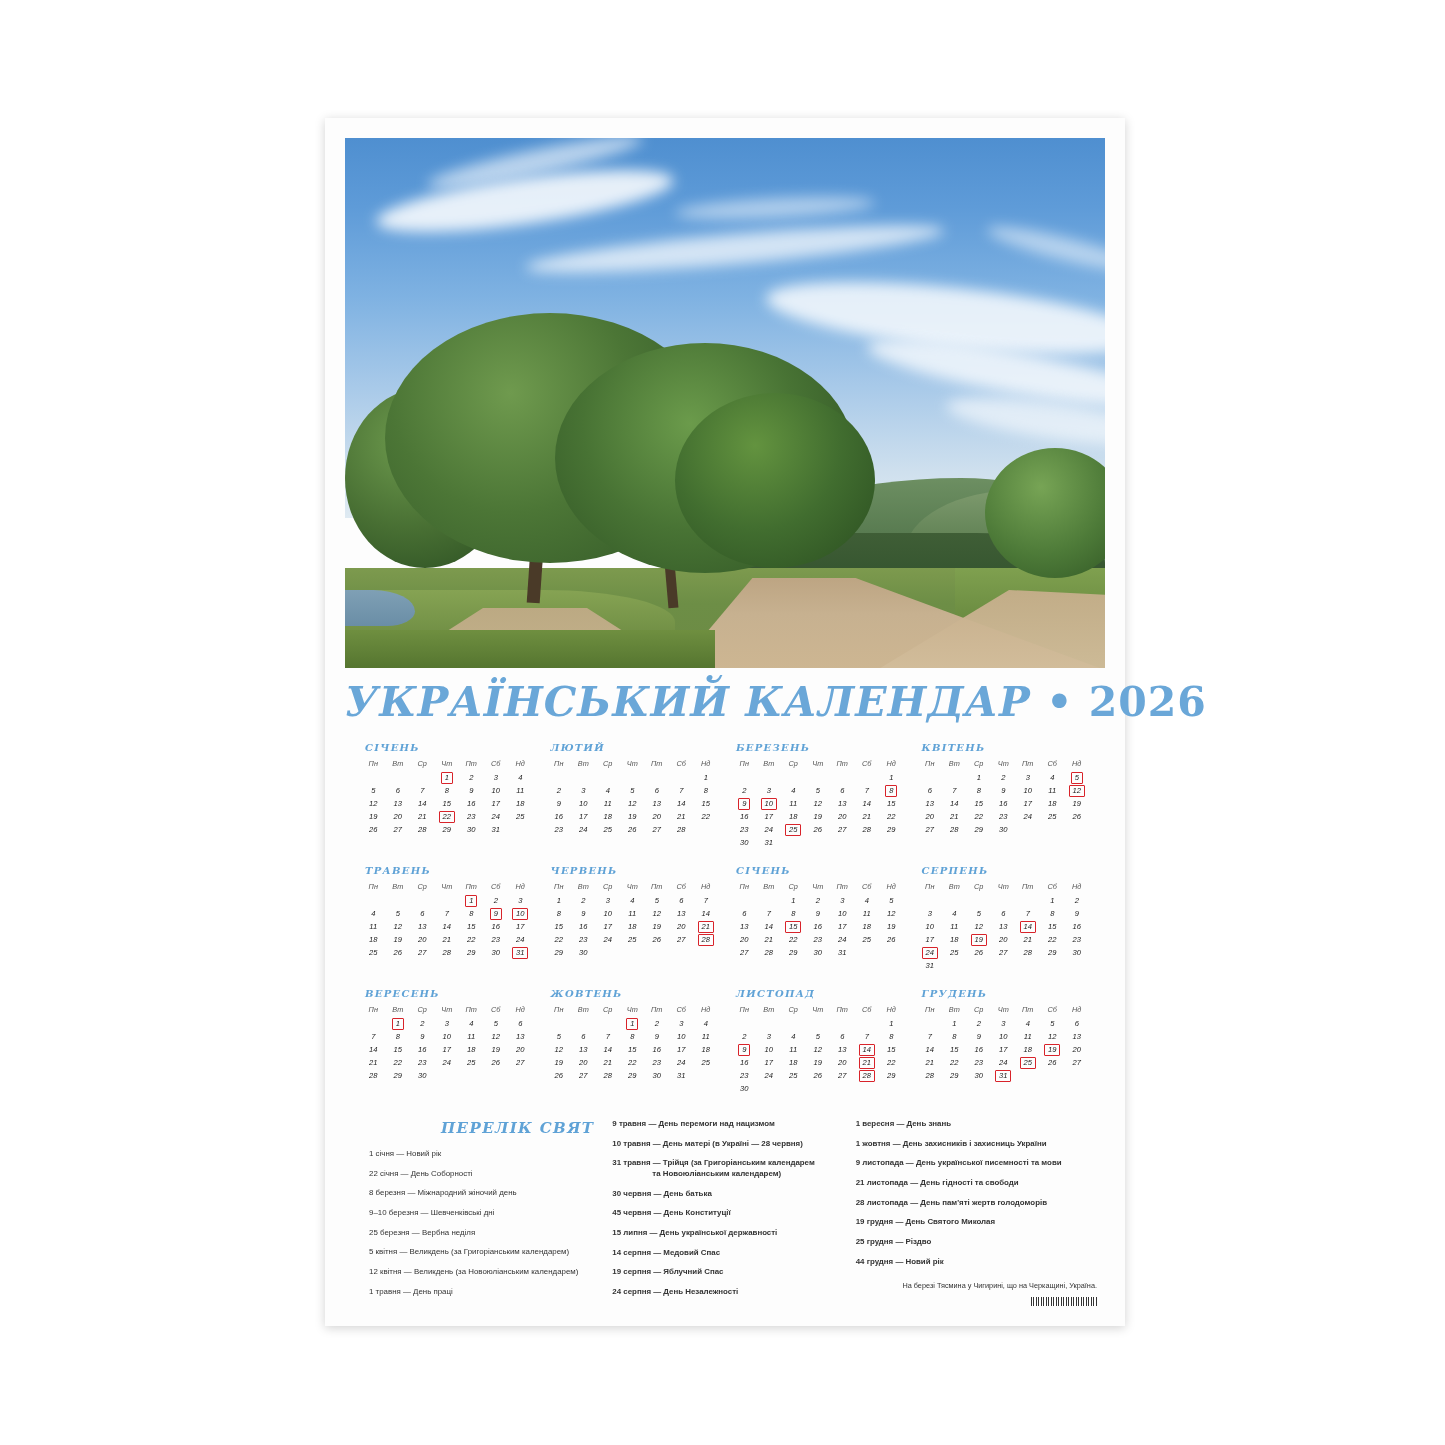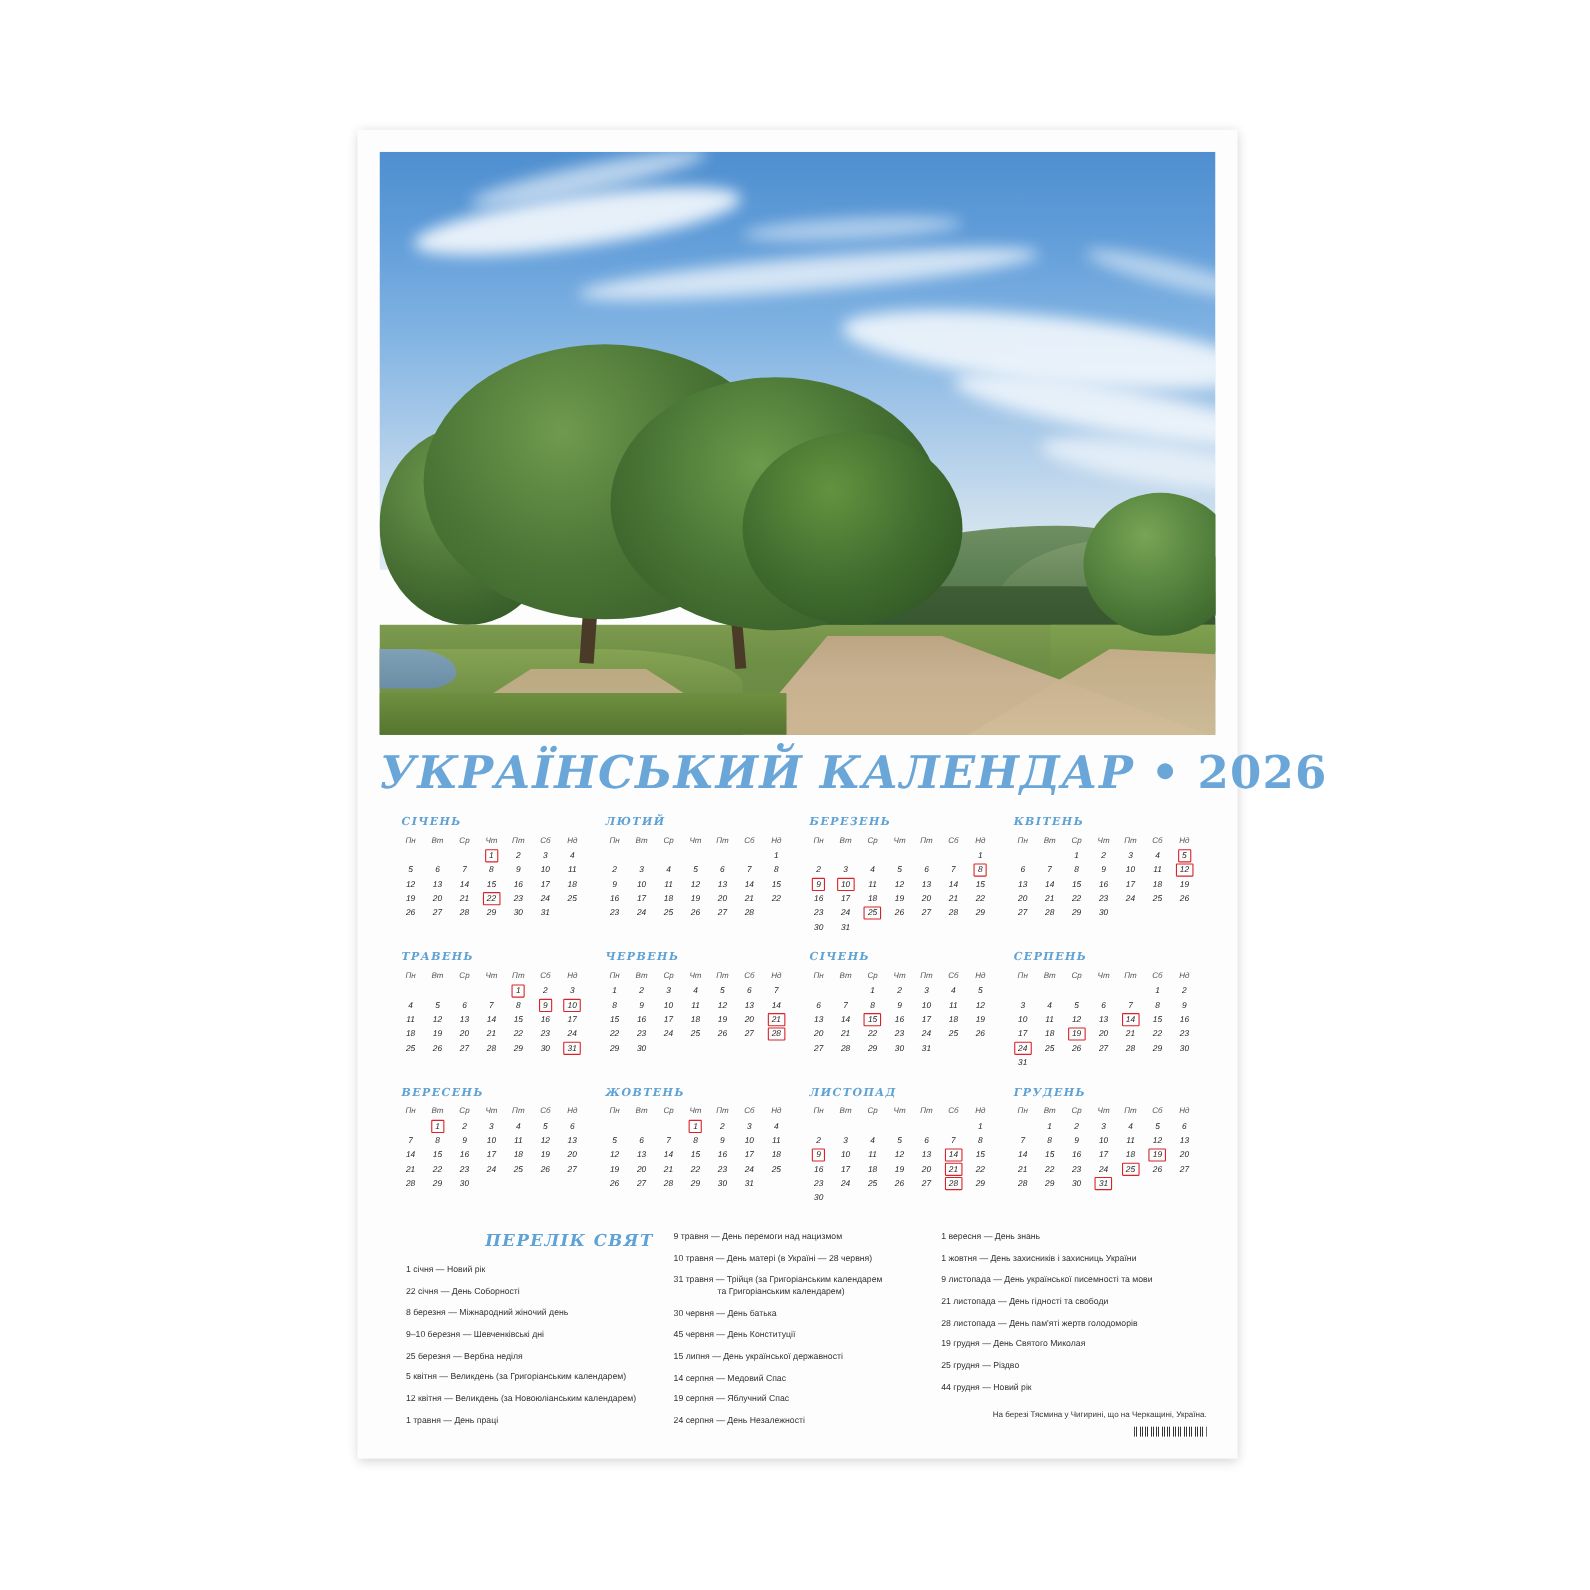--- a/index.html
+++ b/index.html
@@ -181,21 +181,21 @@
     text-align:right;
   }
   .hol-list{list-style:none;margin:0;padding:0;}
   .hol-list li{
     font-size:7.9px;
     color:#333;
     line-height:1.35;
     margin-bottom:9px;
   }
   .hol-list li .cont{display:block;padding-left:40px;}
-  .col2,.col3{padding-top:0px;}
+  .col2,.col3{padding-top:0px;font-weight:bold;}
   .caption{
     position:absolute;
     right:28px;bottom:36px;
     font-size:7.3px;
     color:#333;
   }
   .barcode{
     position:absolute;
     right:28px;bottom:20px;
     width:66px;height:9px;
@@ -1040,21 +1040,21 @@
           <li>25 березня — Вербна неділя</li>
           <li>5 квітня — Великдень (за Григоріанським календарем)</li>
           <li>12 квітня — Великдень (за Новоюліанським календарем)</li>
           <li>1 травня — День праці</li>
         </ul>
     </div>
     <div class="col2">
       <ul class="hol-list" id="hol2">
           <li>9 травня   — День перемоги над нацизмом</li>
           <li>10 травня — День матері (в Україні — 28 червня)</li>
-          <li>31 травня — Трійця (за Григоріанським календарем<span class="cont">та Григоріанським календарем)</span></li>
+          <li>31 травня — Трійця (за Григоріанським календарем<span class="cont">та Новоюліанським календарем)</span></li>
           <li>30 червня — День батька</li>
           <li>45 червня — День Конституції</li>
           <li>15 липня — День української державності</li>
           <li>14 серпня — Медовий Спас</li>
           <li>19 серпня — Яблучний Спас</li>
           <li>24 серпня — День Незалежності</li>
         </ul>
     </div>
     <div class="col3">
       <ul class="hol-list" id="hol3">

